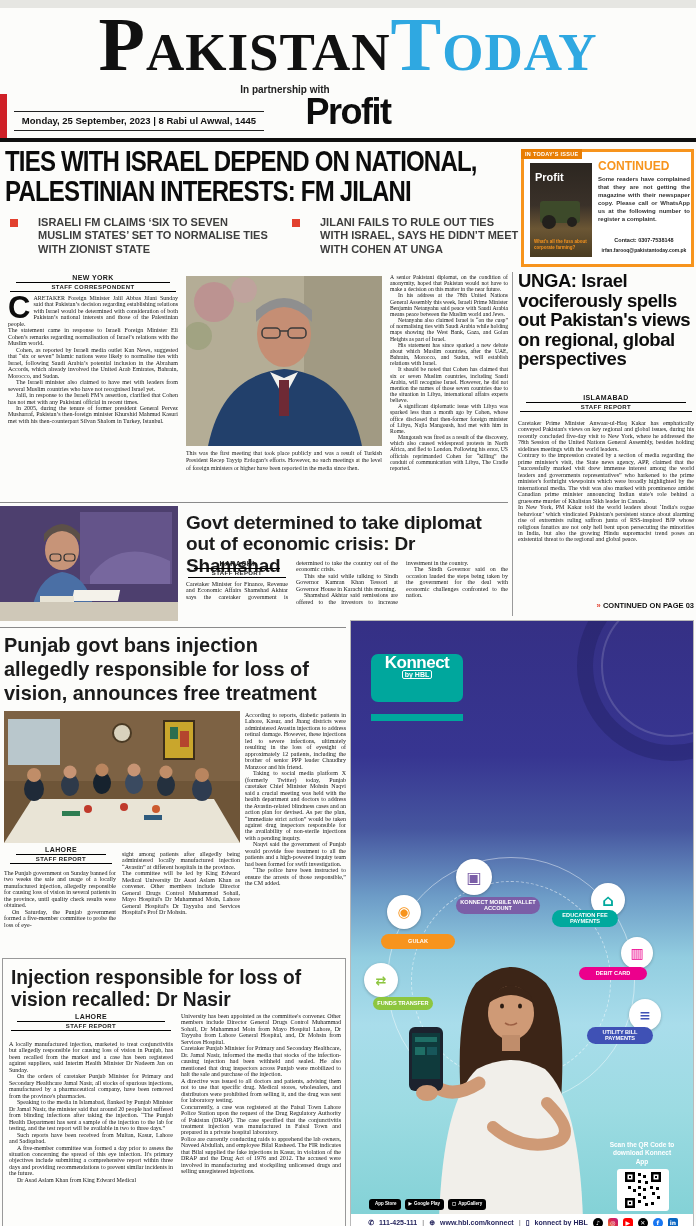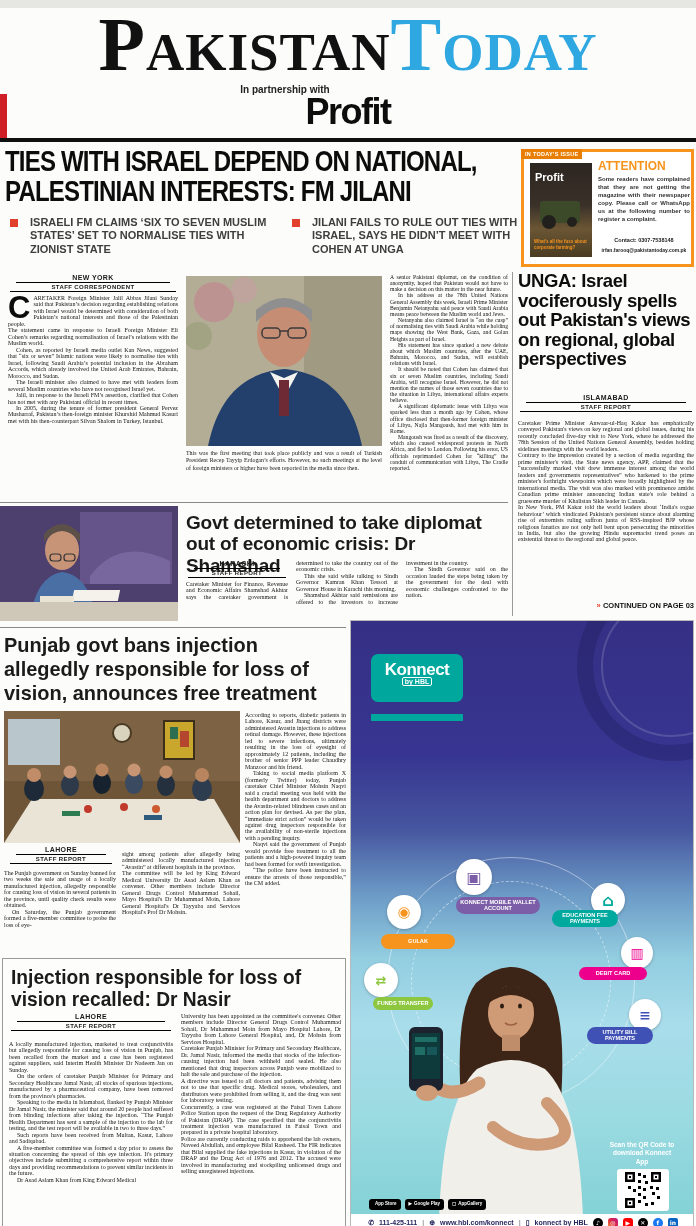--- a/index.html
+++ b/index.html
@@ -11,21 +11,21 @@
 .mast-title .blk{color:#111}.mast-title .blu{color:#2fa8e1}
 .partnership{top:76px;left:0;width:570px;text-align:center;font:bold 10px "Liberation Sans",sans-serif;color:#222}
 .profit-logo{top:86px;left:0;width:696px;text-align:center;font:900 36px/1 "Liberation Sans",sans-serif;letter-spacing:-1.5px;color:#0d0d0d}
 .date-box{top:103px;border-top:1.5px solid #222;border-bottom:1.5px solid #222;padding:4px 0;font:bold 9.5px/1 "Liberation Sans",sans-serif;text-align:center;color:#111}
 .date-left{left:14px;width:250px}
 .date-right{left:430px;width:260px}
 .thick-rule{top:130px;left:0;width:696px;height:3.5px;background:#101010}
 .red-strip{top:86px;left:0;width:7px;height:44px;background:#cf2027}
 
 .lead-head{top:138px;left:5px;width:640px;font:900 30px/1 "Liberation Sans",sans-serif;letter-spacing:-1px;color:#0c0c0c;transform:scaleX(.8);transform-origin:left top}
-.bullet{display:flex;gap:12px;font:600 11px/1.22 "Liberation Sans",sans-serif;color:#3e3e3e}
+.bullet{display:flex;gap:20px;font:600 11px/1.22 "Liberation Sans",sans-serif;color:#3e3e3e}
 .bullet .sq{flex:none;width:8px;height:8px;background:#e2402e;margin-top:3px}
 .bul1{top:208px;left:10px;width:258px}
 .bul2{top:208px;left:292px;width:230px}
 
 .att-box{top:141px;left:521px;width:173px;height:118px;border:3px solid #f7941d;background:#fff}
 .att-label{position:absolute;top:-3px;left:-3px;background:#e87e04;color:#fff;font:800 5.5px "Liberation Sans",sans-serif;padding:2px 4px;letter-spacing:.3px}
 .cover{position:absolute;left:6px;top:11px;width:62px;height:94px;background:linear-gradient(180deg,#2c2620 0%,#3a3129 45%,#6b5634 70%,#4a3c22 100%);overflow:hidden}
 .cover-title{position:absolute;left:5px;top:8px;color:#fff;font:800 11px "Liberation Sans",sans-serif}
 .tractor{position:absolute;left:10px;top:38px;width:40px;height:22px;background:#3d4a2a;border-radius:3px}
 .tractor:before{content:"";position:absolute;left:2px;top:14px;width:14px;height:14px;background:#22201c;border-radius:50%}
@@ -76,21 +76,21 @@
 .nasir-colA{position:absolute;top:82px;left:6px;width:164px;height:184px;overflow:hidden}
 .nasir-colB{position:absolute;top:54px;left:178px;width:160px;height:212px;overflow:hidden}
 
 .ad{top:612px;left:350px;width:344px;height:614px;border:1px solid #b9b9b9;overflow:hidden;
 background:linear-gradient(180deg,#353085 0%,#373591 22%,#46569f 34%,#6d9cc7 45%,#92cde0 55%,#a9ddeb 66%,#9cdbe2 80%,#7fd0d4 100%)}
 .ring{position:absolute;border-radius:50%}
 .r1{left:36px;top:236px;width:248px;height:248px;border:1px solid rgba(255,255,255,.45)}
 .r2{left:60px;top:260px;width:200px;height:200px;border:1px dashed rgba(255,255,255,.5)}
 .r3{left:226px;top:-50px;width:190px;height:190px;border:16px solid rgba(15,15,60,.22)}
 .r4{left:250px;top:-26px;width:142px;height:142px;border:2px solid rgba(255,255,255,.15)}
-.klogo{position:absolute;left:20px;top:33px;width:92px;height:48px;background:#00a79d;border-radius:7px;color:#fff;text-align:center;padding-top:7px}
+.klogo{position:absolute;left:20px;top:33px;width:92px;height:48px;background:#00a79d;border-radius:7px;color:#fff;text-align:center;}
 .klogo .kt{font:800 17px/1 "Liberation Sans",sans-serif;letter-spacing:-.5px}
 .klogo .kb{font:bold 7px "Liberation Sans",sans-serif}
 .klogo .kb b{border:1px solid #fff;padding:0 2px;border-radius:2px}
 .kbar{position:absolute;left:20px;top:93px;width:92px;height:7px;background:#00a79d}
 .ad-head{position:absolute;left:0;top:158px;width:344px;text-align:center;font:800 24px "Liberation Sans",sans-serif;color:#fff}
 .ad-sub{position:absolute;left:22px;top:190px;width:300px;text-align:center;font:600 9px/1.35 "Liberation Sans",sans-serif;color:#f2f6ff}
 .pill{position:absolute;border-radius:9px;color:#fff;font:800 5.6px/1.15 "Liberation Sans",sans-serif;text-align:center;display:flex;align-items:center;justify-content:center;padding:2px 4px}
 .icircle{position:absolute;background:#fff;border-radius:50%;display:flex;align-items:center;justify-content:center;box-shadow:0 1px 3px rgba(0,0,0,.25);font-family:"DejaVu Sans",sans-serif;font-weight:bold}
 .qr-cap{position:absolute;left:258px;top:520px;width:66px;text-align:center;font:bold 6.5px/1.3 "Liberation Sans",sans-serif;color:#fff}
 .qr{position:absolute;left:266px;top:548px;width:52px;height:42px;background:#fff;border-radius:3px;display:flex;align-items:center;justify-content:center}
@@ -105,20 +105,21 @@
 <body>
 
 <div class="page">
 
   <div class="abs red-strip"></div>
   <div class="abs mast-title">
     <span class="blk">Pakistan</span><span class="blu">Today</span>
   </div>
   <div class="abs partnership">In partnership with</div>
   <div class="abs profit-logo">Profit</div>
+  <div class="abs date-box date-left">Monday, 25 September, 2023 | 8 Rabi ul Awwal, 1445</div>
   <div class="abs thick-rule"></div>
 
   <div class="abs lead-head">
     <div>TIES WITH ISRAEL DEPEND ON NATIONAL,</div>
     <div>PALESTINIAN INTERESTS: FM JILANI</div>
   </div>
   <div class="abs bullet bul1">
     <span class="sq"></span>
     <span>ISRAELI FM CLAIMS ‘SIX TO SEVEN MUSLIM STATES’ SET TO NORMALISE TIES WITH ZIONIST STATE</span>
   </div>
@@ -127,21 +128,21 @@
     <span>JILANI FAILS TO RULE OUT TIES WITH ISRAEL, SAYS HE DIDN’T MEET WITH COHEN AT UNGA</span>
   </div>
 
   <div class="abs att-box">
     <div class="att-label">IN TODAY'S ISSUE</div>
     <div class="cover">
       <div class="cover-title">Profit</div>
       <div class="tractor"></div>
       <div class="cover-cap">What's all the fuss about corporate farming?</div>
     </div>
-    <div class="att-head">ATTENTION</div>
+    <div class="att-head">CONTINUED</div>
     <div class="att-body">Some readers have complained that they are not getting the magazine with their newspaper copy. Please call or WhatsApp us at the following number to register a complaint.</div>
     <div class="att-contact">Contact: 0307-7538148</div>
     <div class="att-email">irfan.farooq@pakistantoday.com.pk</div>
   </div>
 
   <div class="abs colA">
     <div class="dateline">
       <div class="dl-city">NEW YORK</div>
       <div class="dl-by">STAFF CORRESPONDENT</div>
     </div>

